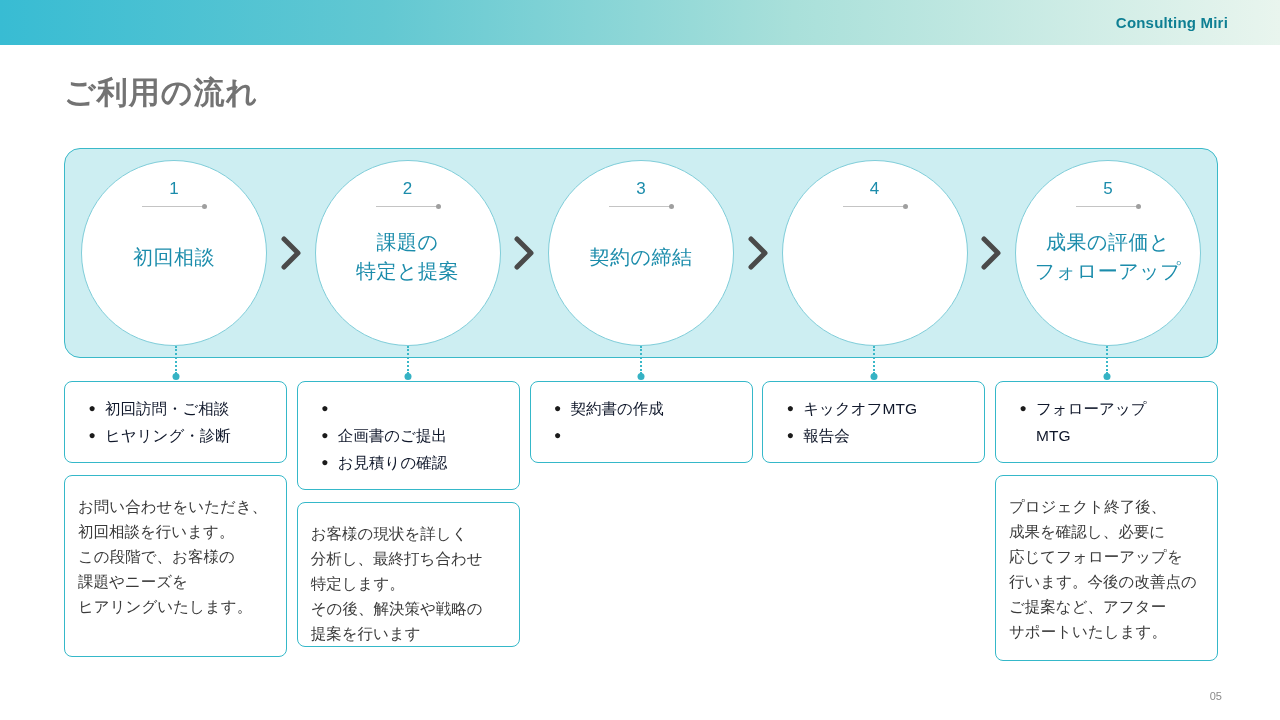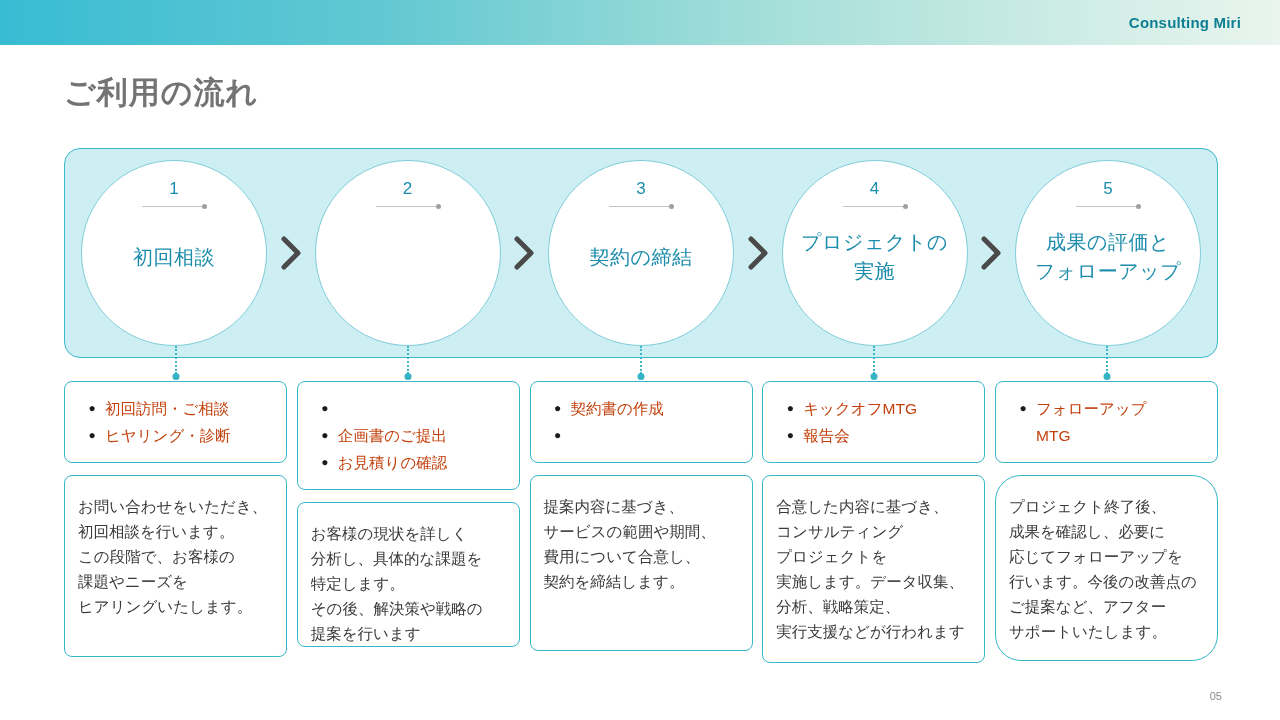--- a/index.html
+++ b/index.html
@@ -9,21 +9,21 @@
     background: #ffffff;
     position: relative;
     overflow: hidden;
   }
 
   
   .header {
     position: absolute; left: 0; top: 0; width: 1280px; height: 45px;
     background: linear-gradient(90deg, #38bcd3 0%, #62c8d2 30%, #a9e0da 62%, #e9f5ee 100%);
     display: flex; align-items: center; justify-content: flex-end;
-    padding-right: 39px;
+    padding-right: 52px;
   }
   .brand {
     color: #0e7f93; font-size: 15px; font-weight: bold; letter-spacing: 0.2px;
   }
 
   
   .page-title {
     position: absolute; left: 64px; top: 72px;
     font-size: 31px; font-weight: bold; color: #737373; letter-spacing: 1px;
   }
@@ -79,32 +79,32 @@
   .bullet-box {
     background: #ffffff; border: 1.5px solid #35b8c9; border-radius: 8px;
     padding: 13px 14px 13px 14px;
   }
   .bullet-item { display: flex; align-items: flex-start; line-height: 27px; }
   .bullet-dot {
     flex: 0 0 auto; width: 26px; text-align: center;
     font-size: 12px; color: #1b1b1b; line-height: 27px;
   }
   .bullet-text {
-    color: #c2410c; font-size: 15.5px; line-height: 27px; white-space: pre-line;
+    color: #0f172a; font-size: 15.5px; line-height: 27px; white-space: pre-line;
   }
   .desc-box {
     background: #ffffff; border: 1.5px solid #35b8c9; border-radius: 8px;
     padding: 18px 13px 0 13px;
     color: #3a3a3a; font-size: 15.5px; line-height: 25px; white-space: pre-line;
   }
   .step-col:nth-child(1) .desc-box { min-height: 182px; }
   .step-col:nth-child(2) .desc-box { min-height: 142px; }
   .step-col:nth-child(3) .desc-box { min-height: 176px; }
   .step-col:nth-child(4) .desc-box { min-height: 188px; }
-  .step-col:nth-child(5) .desc-box { min-height: 186px; border-radius: 26px; }
+  .step-col:nth-child(5) .desc-box { min-height: 186px; }
 
   
   .page-number {
     position: absolute; right: 58px; bottom: 18px;
     font-size: 11px; color: #8a8a8a;
   }
 </style>
 </head>
 <body>
 
@@ -132,20 +132,22 @@
       </svg>
   </div>
 
   <div class="circle">
     <div class="circle-num-wrap">
       <div class="circle-num">2</div>
       <div class="num-underline">
           <span class="tip"></span>
         </div>
     </div>
+    <div class="circle-label">課題の
+特定と提案</div>
   </div>
 
   <div class="chevron">
     <svg width="22" height="34" viewBox="0 0 22 34">
         <polyline points="4,3 18,17 4,31" fill="none" stroke="#4a4a4a" stroke-width="5" stroke-linecap="round" stroke-linejoin="round"></polyline>
       </svg>
   </div>
 
   <div class="circle">
     <div class="circle-num-wrap">
@@ -163,22 +165,20 @@
       </svg>
   </div>
 
   <div class="circle">
     <div class="circle-num-wrap">
       <div class="circle-num">4</div>
       <div class="num-underline">
           <span class="tip"></span>
         </div>
     </div>
-    <div class="circle-label">プロジェクトの
-実施</div>
   </div>
 
   <div class="chevron">
     <svg width="22" height="34" viewBox="0 0 22 34">
         <polyline points="4,3 18,17 4,31" fill="none" stroke="#4a4a4a" stroke-width="5" stroke-linecap="round" stroke-linejoin="round"></polyline>
       </svg>
   </div>
 
   <div class="circle">
     <div class="circle-num-wrap">
@@ -225,63 +225,53 @@
       <div class="bullet-item">
         <span class="bullet-dot">●</span>
         <span class="bullet-text">企画書のご提出</span>
       </div>
       <div class="bullet-item">
         <span class="bullet-dot">●</span>
         <span class="bullet-text">お見積りの確認</span>
       </div>
     </div>
     <div class="desc-box">お客様の現状を詳しく
-分析し、具体的な課題を
+分析し、最終打ち合わせ
 特定します。
 その後、解決策や戦略の
 提案を行います</div>
   </div>
 
   <div class="step-col">
     <div class="connector"></div>
     <div class="connector-dot"></div>
     <div class="bullet-box">
       <div class="bullet-item">
         <span class="bullet-dot">●</span>
         <span class="bullet-text">契約書の作成</span>
       </div>
       <div class="bullet-item">
         <span class="bullet-dot">●</span>
       </div>
     </div>
-    <div class="desc-box">提案内容に基づき、
-サービスの範囲や期間、
-費用について合意し、
-契約を締結します。</div>
   </div>
 
   <div class="step-col">
     <div class="connector"></div>
     <div class="connector-dot"></div>
     <div class="bullet-box">
       <div class="bullet-item">
         <span class="bullet-dot">●</span>
         <span class="bullet-text">キックオフMTG</span>
       </div>
       <div class="bullet-item">
         <span class="bullet-dot">●</span>
         <span class="bullet-text">報告会</span>
       </div>
     </div>
-    <div class="desc-box">合意した内容に基づき、
-コンサルティング
-プロジェクトを
-実施します。データ収集、
-分析、戦略策定、
-実行支援などが行われます</div>
   </div>
 
   <div class="step-col">
     <div class="connector"></div>
     <div class="connector-dot"></div>
     <div class="bullet-box">
       <div class="bullet-item">
         <span class="bullet-dot">●</span>
         <span class="bullet-text">フォローアップ
 MTG</span>

